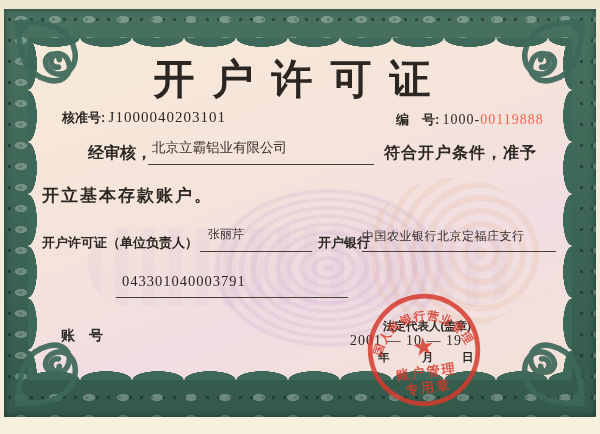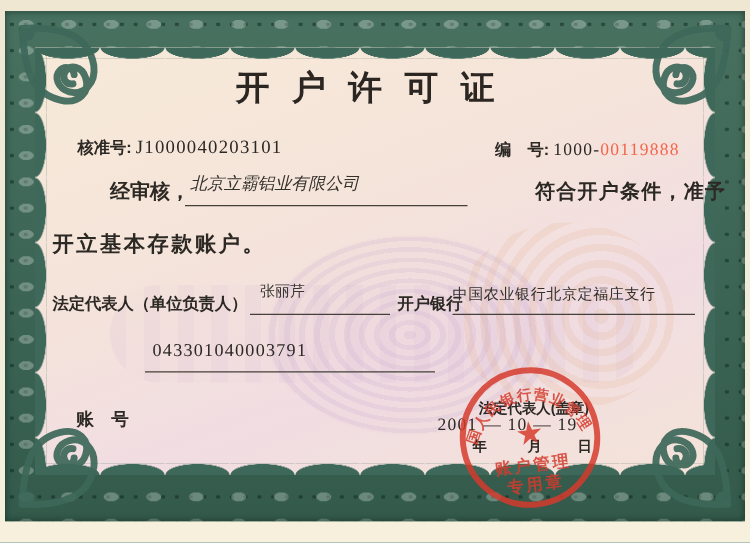--- a/index.html
+++ b/index.html
@@ -63,36 +63,36 @@
   .orangetex {
     position:absolute; right:28px; top:140px; width:180px; height:150px; border-radius:50%;
     background:repeating-radial-gradient(circle at 65% 50%, rgba(223,160,108,.20) 0 6px, rgba(223,160,108,0) 6px 13px);
     opacity:.7;
   }
 
   
   .ink { color:#2c2824; }
   .title {
     position:absolute; left:0; right:16px; top:52px; text-align:center;
-    font-size:27px; font-weight:bold; letter-spacing:18px; text-indent:18px;
+    font-size:41px; font-weight:bold; letter-spacing:18px; text-indent:18px;
     color:#2b2622; font-family:Liberation Mono, monospace;
   }
   .lbl { font-family:"Liberation Sans", sans-serif; font-weight:bold; color:#2c2824; }
   .num { font-family:"Liberation Serif", serif; color:#2c2824; }
 
   .approval { position:absolute; left:62px; top:109px; font-size:13px; }
   .approval .num { font-size:15px; letter-spacing:1px; }
   .serial   { position:absolute; left:396px; top:111px; font-size:13px; }
   .serial .num { font-size:14px; letter-spacing:1px; }
   .serial .red { color:#f4654c; }
 
   .audit-prefix { position:absolute; left:88px;  top:143px; font-size:16px; }
-  .audit-suffix { position:absolute; left:384px; top:143px; font-size:16px; letter-spacing:1px;margin-left:44px; }
+  .audit-suffix { position:absolute; left:384px; top:143px; font-size:16px; letter-spacing:1px; }
   .fill-line { border-bottom:1px solid #45403a; position:absolute; }
-  .company-line { left:148px; top:138px; width:226px; height:27px;font-style:italic; }
+  .company-line { left:148px; top:138px; width:226px; height:27px; }
   .company-line .val { font-size:13.5px; color:#33302c; padding-left:4px; font-family:"Liberation Serif", serif; }
   .account-open-line { position:absolute; left:42px; top:184px; font-size:17px; letter-spacing:2px; }
 
   .legalrep-label { position:absolute; left:42px;  top:234px; font-size:13px; }
   .legalrep-line  { left:200px; top:224px; width:112px; height:28px; }
   .legalrep-line .val { font-size:12px; padding-left:8px; color:#3a3632; }
   .bank-label { position:absolute; left:318px; top:234px; font-size:13px; }
   .bank-line  { left:362px; top:226px; width:194px; height:26px; }
   .bank-line .val { font-size:12px; color:#33302c; letter-spacing:.5px; font-family:"Liberation Serif", serif; }
 
@@ -157,21 +157,21 @@
     <span class="num">1000-</span><span class="num red">00119888</span>
   </div>
 
   <div class="audit-prefix lbl">经审核，</div>
   <div class="fill-line company-line">
     <span class="val">北京立霸铝业有限公司</span>
   </div>
   <div class="audit-suffix lbl">符合开户条件，准予</div>
   <div class="account-open-line lbl">开立基本存款账户。</div>
 
-  <div class="legalrep-label lbl">法定代表人（单位负责人）</div>
+  <div class="legalrep-label lbl">开户许可证（单位负责人）</div>
   <div class="fill-line legalrep-line">
     <span class="val">张丽芹</span>
   </div>
   <div class="bank-label lbl">开户银行</div>
   <div class="fill-line bank-line">
     <span class="val">中国农业银行北京定福庄支行</span>
   </div>
 
   <div class="acct-label lbl">账　号</div>
   <div class="fill-line acct-line">

